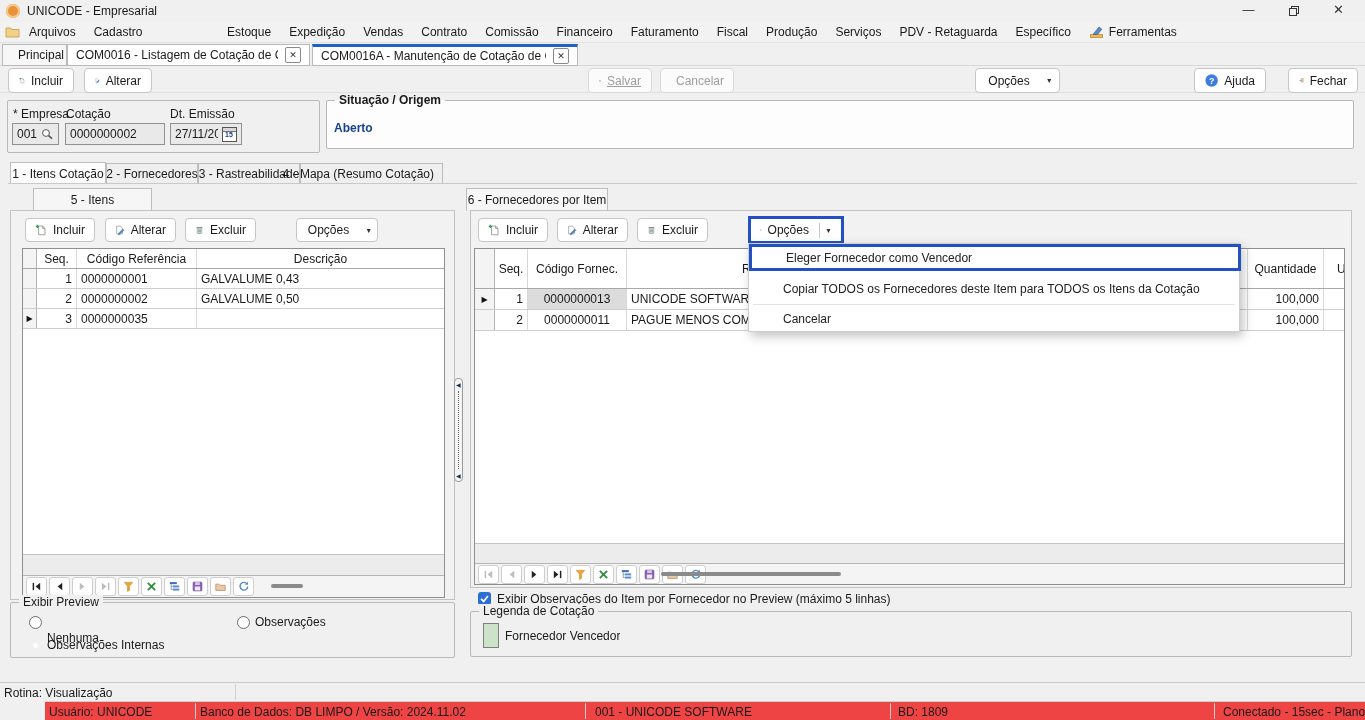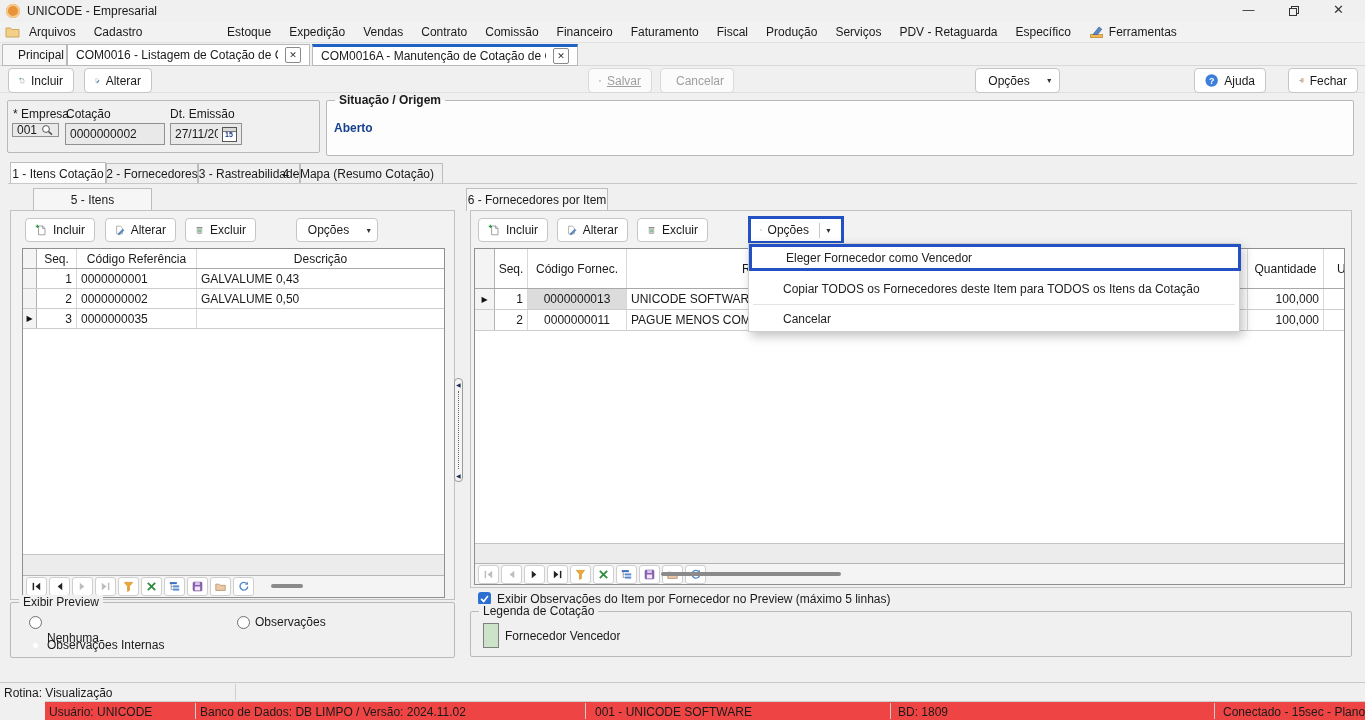--- a/index.html
+++ b/index.html
@@ -186,39 +186,39 @@
         <path d="M9 7.5H2.5M5 5 L2.5 7.5 L5 10" fill="none" stroke="#3d6fd0" stroke-width="1.5"></path>
       </svg>
       <span>Fechar</span>
     </div>
   </div>
 
   <div class="abs gb" style="left:7px;top:100px;width:313px;height:53px;">
     <span class="abs nowrap" style="left:5px;top:6px;">* Empresa</span>
     <span class="abs nowrap" style="left:58px;top:6px;">Cotação</span>
     <span class="abs nowrap" style="left:162px;top:6px;">Dt. Emissão</span>
-    <div class="field abs" style="left:4px;top:22px;width:47px;height:14px;">
+    <div class="field abs" style="left:4px;top:22px;width:47px;height:22px;">
       <span class="val">001</span>
       <svg width="13" height="13" viewBox="0 0 13 13">
         <circle cx="5" cy="5" r="3.4" fill="#fff" stroke="#555"></circle>
         <path d="M7.6 7.6l3.4 3" stroke="#555" stroke-width="1.6"></path>
       </svg>
     </div>
     <div class="field abs" style="left:57px;top:22px;width:100px;height:22px;">
       <span class="val">0000000002</span>
     </div>
     <div class="field abs" style="left:162px;top:22px;width:72px;height:22px;">
       <span class="val">27/11/2024</span>
       <span style="width:13px;height:13px;border:1px solid #555;background:#fff;position:relative;flex:0 0 auto;">
         <span style="position:absolute;left:0;top:0;right:0;height:3px;background:#d9d9d9;border-bottom:1px solid #777;"></span>
         <span style="position:absolute;left:2px;top:3px;font-size:7px;font-weight:bold;color:#1a3c8f;">15</span>
       </span>
     </div>
   </div>
-  <div class="abs gb" style="left:326px;top:100px;width:1028px;height:56px;background:#fdfdfd;">
+  <div class="abs gb" style="left:326px;top:100px;width:1028px;height:49px;background:#fdfdfd;">
     <span class="gb-label" style="font-weight:bold;background:linear-gradient(#f0f0f0 50%,#fdfdfd 50%);">Situação / Origem</span>
     <span class="abs nowrap" style="left:7px;top:20px;font-weight:bold;color:#17418f;">Aberto</span>
   </div>
 
   <div class="page-tab active abs" style="left:10px;top:162px;width:96px;height:22px;">
       <span>1 - Itens Cotação</span>
     </div>
   <div class="page-tab abs" style="left:106px;top:163px;width:92px;height:21px;">
       <span>2 - Fornecedores</span>
     </div>

